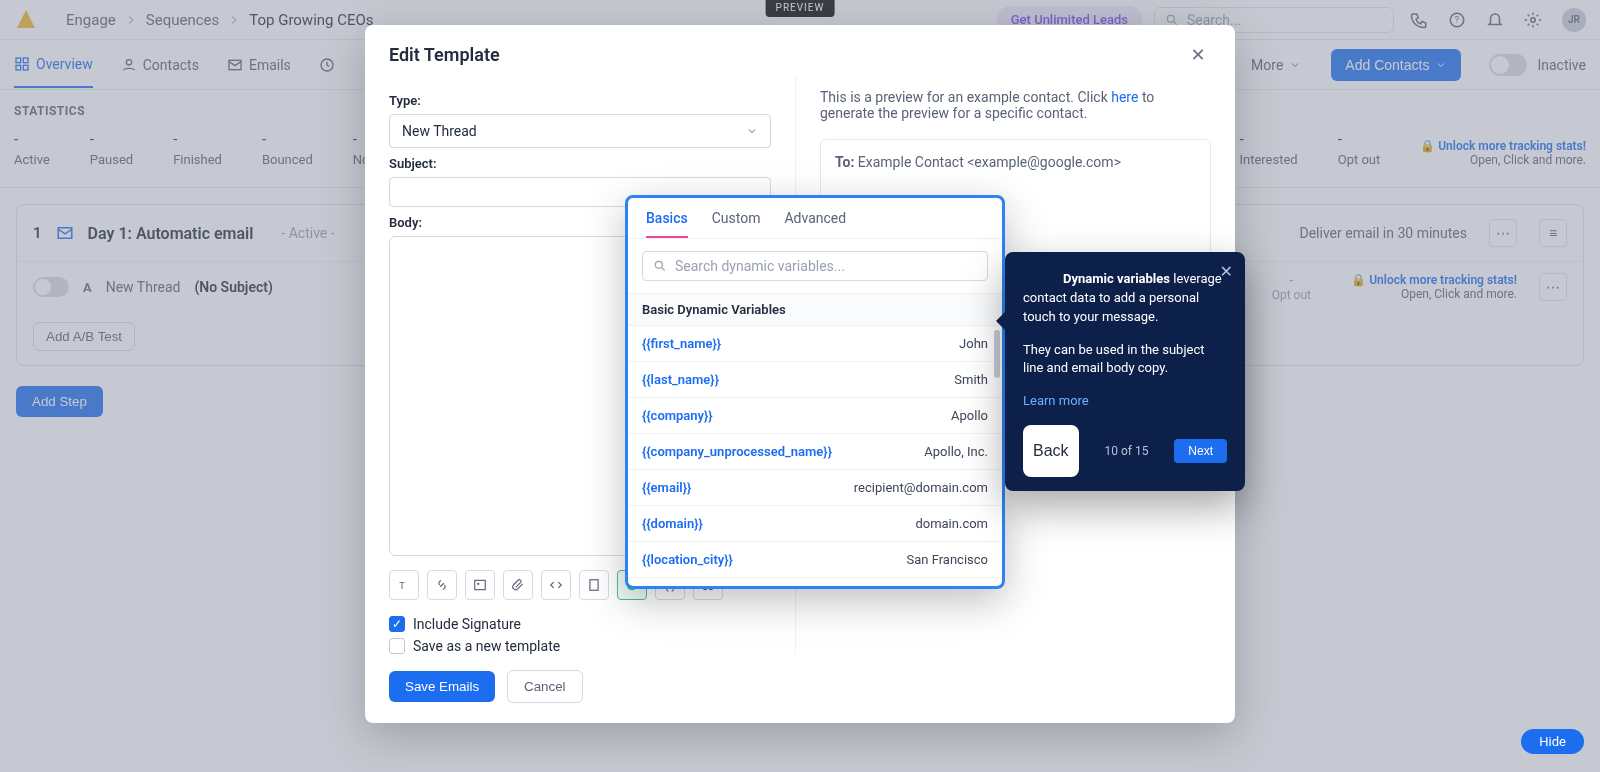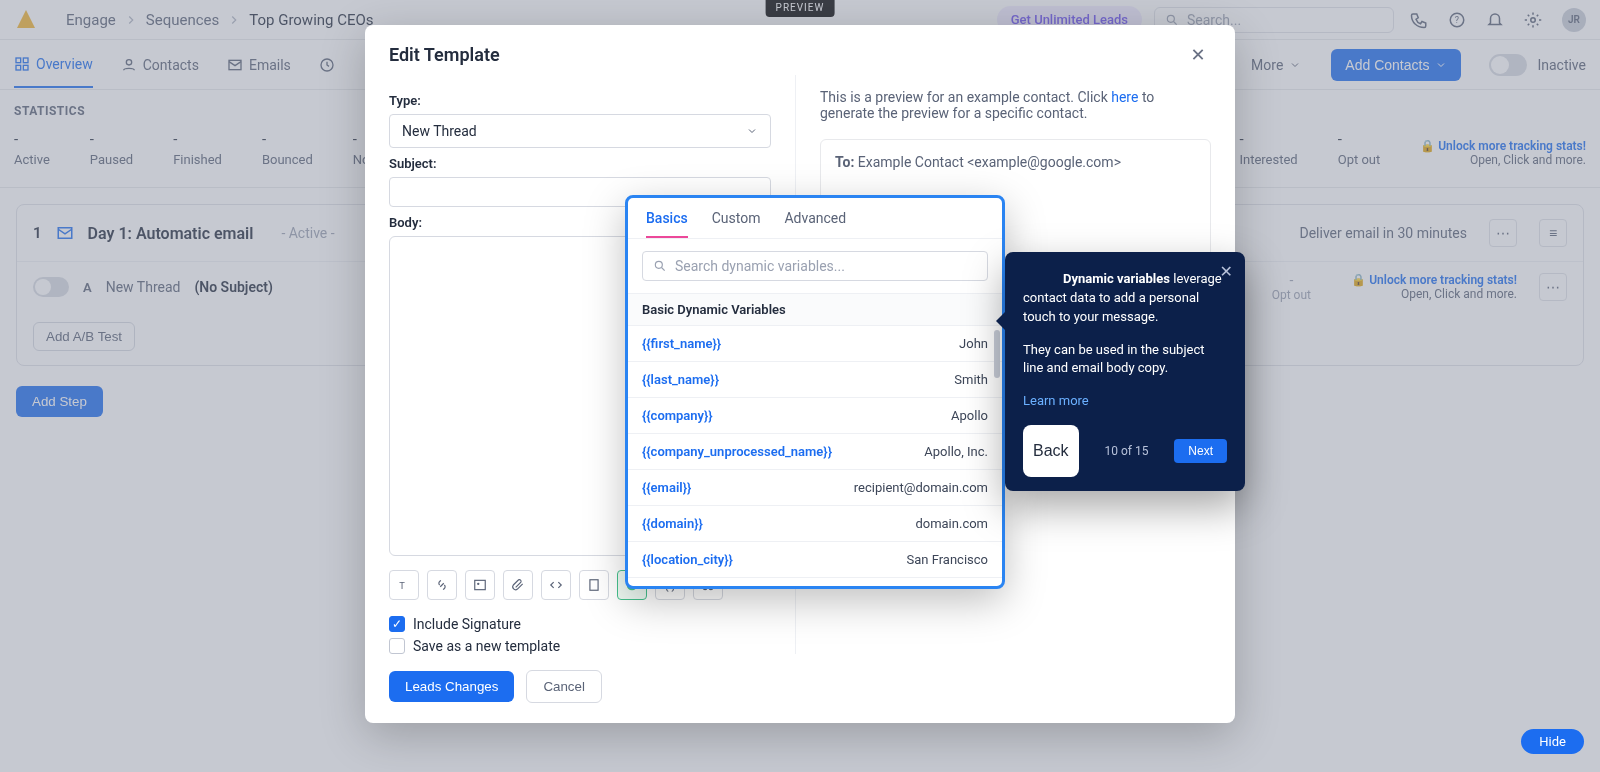--- a/index.html
+++ b/index.html
@@ -377,21 +377,21 @@
         <span>This is a preview for an example contact. Click</span>
         <span class="lnk">here</span>
         <span>to generate the preview for a specific contact.</span>
       </div>
       <div class="prevpanel">
         <div><b>To:</b> <span>Example Contact &lt;example@google.com&gt;</span></div>
       </div>
     </div>
   </div>
   <div class="mfoot">
-    <button class="primary">Leads Changes</button>
+    <button class="primary">Save Emails</button>
     <button class="secondary">Cancel</button>
   </div>
 </div>
 
 <div class="dvpop">
   <div class="dvtabs">
     <div class="dvtab active">Basics</div>
     <div class="dvtab">Custom</div>
     <div class="dvtab">Advanced</div>
   </div>

